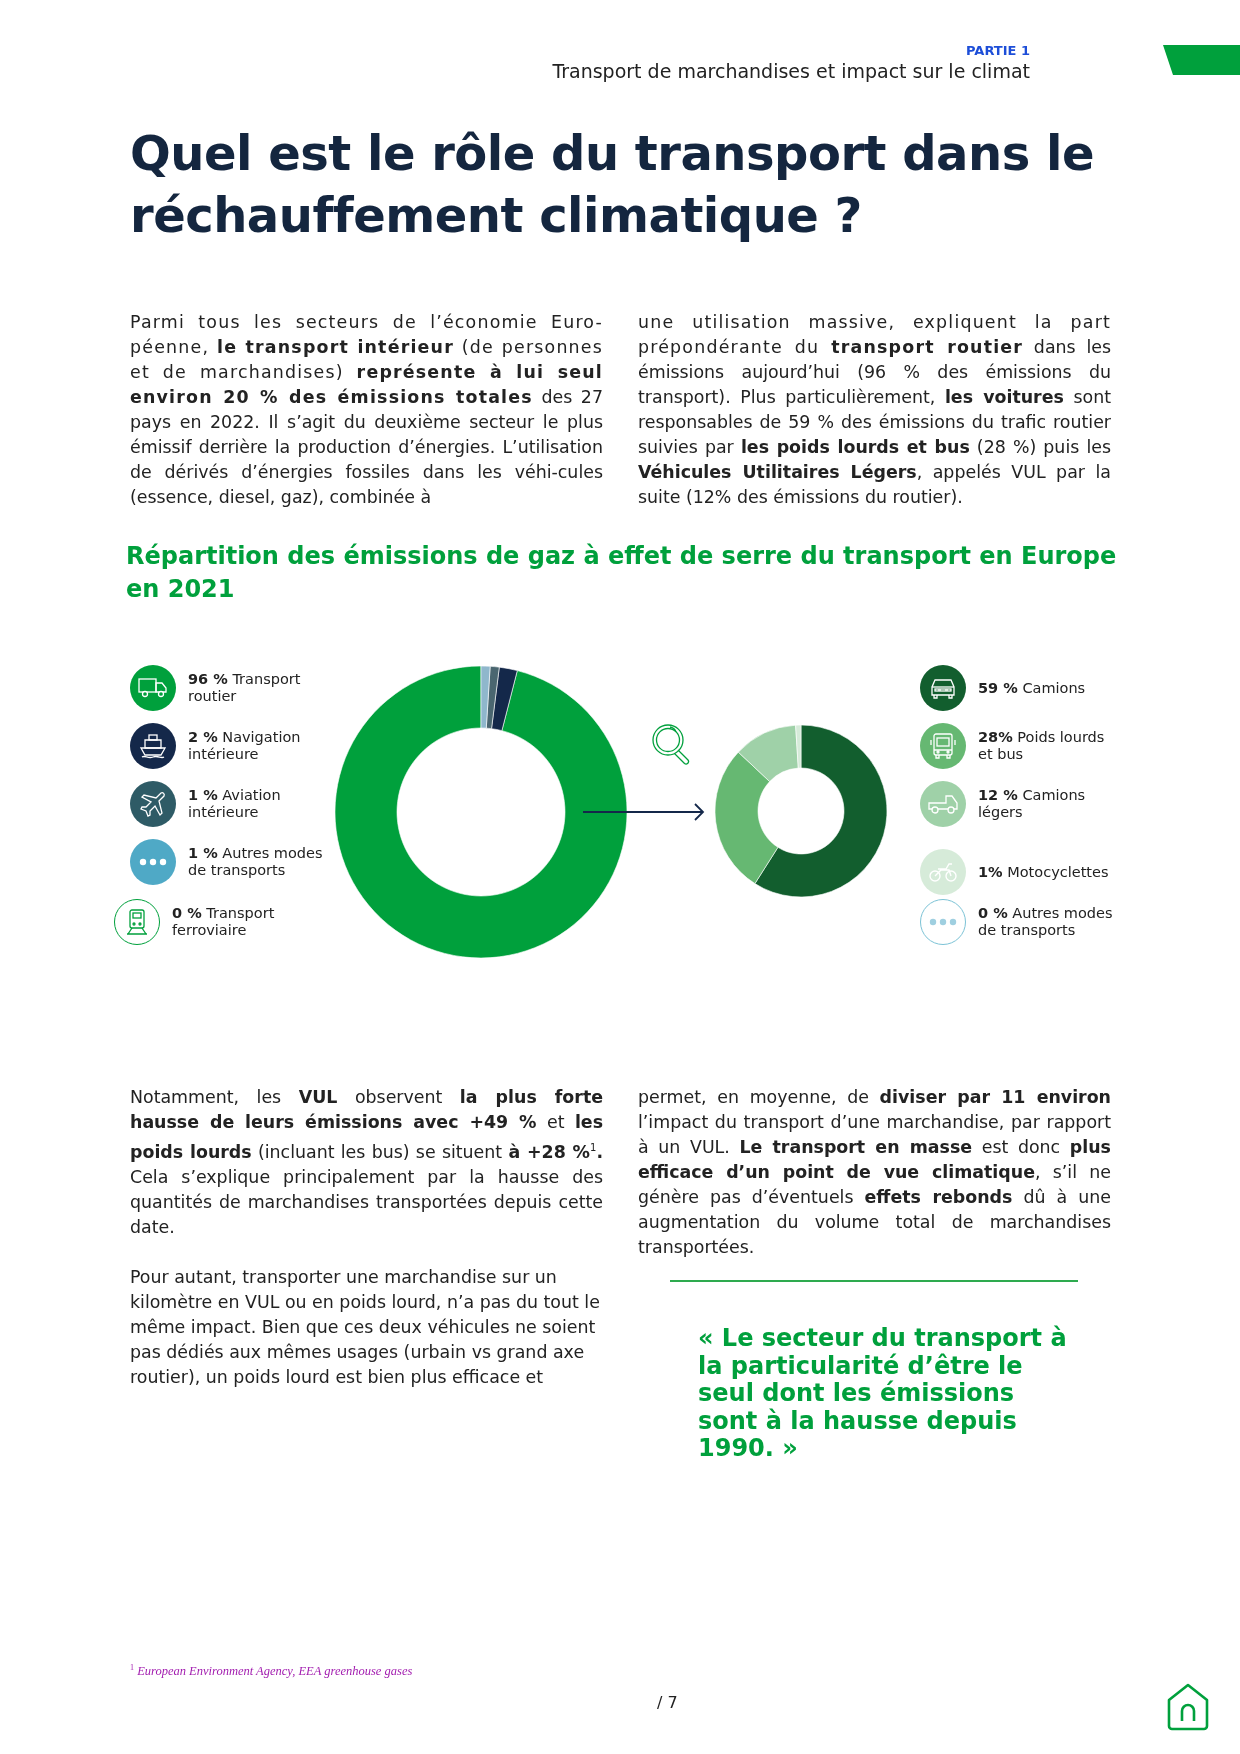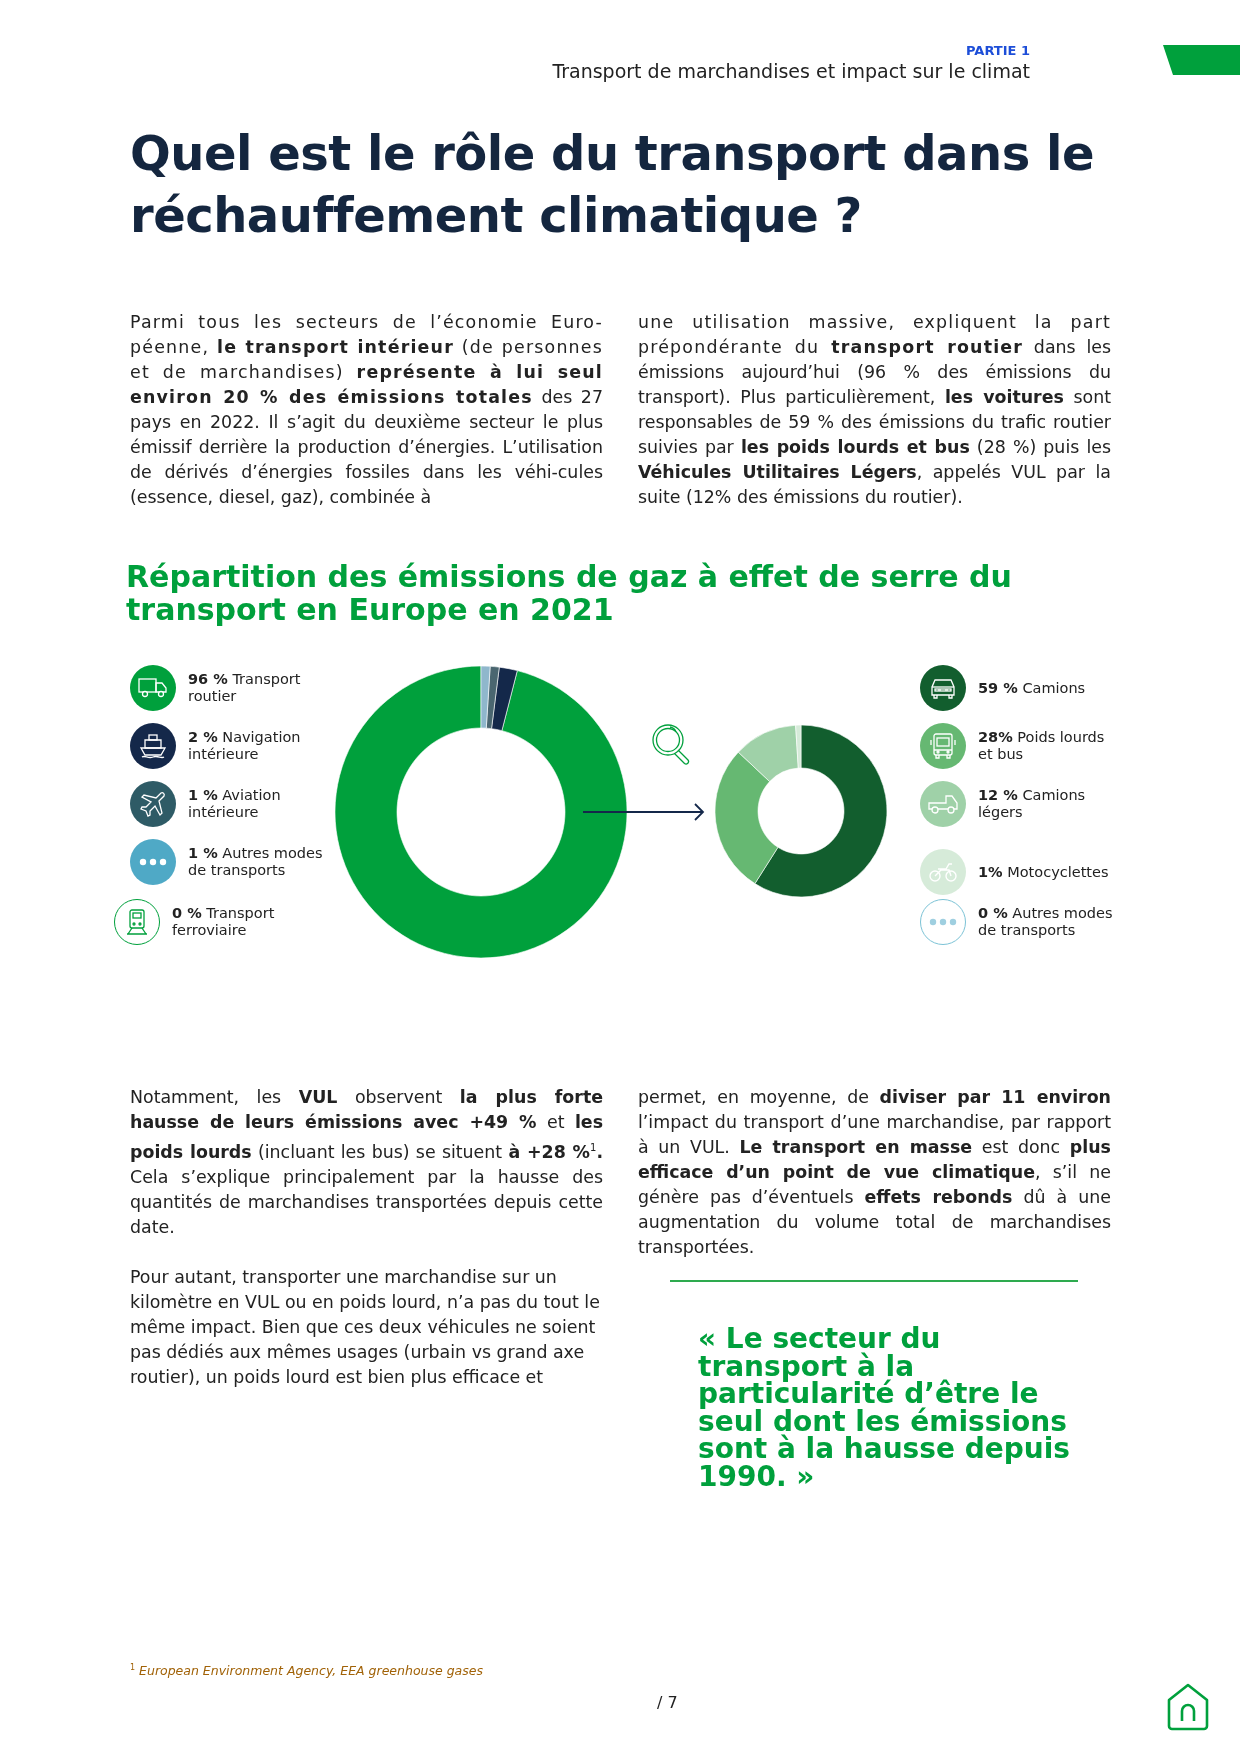--- a/index.html
+++ b/index.html
@@ -15,31 +15,31 @@
 
   .col { font-size: 17.4px; line-height: 25px; color: #222; text-align: justify; }
   .col b { font-weight: bold; }
   .col1 { left: 130px; top: 310px; width: 473px; }
   .col2 { left: 638px; top: 310px; width: 473px; }
   .col3 { left: 130px; top: 1085px; width: 473px; }
   .col4 { left: 638px; top: 1085px; width: 473px; }
   .col p { margin: 0 0 25px 0; }
   .col .loose { letter-spacing: 1.2px; }
 
-  .chart-title { left: 126px; top: 560px; width: 1000px; font-size: 30px; font-weight: bold; color: #00a03c; line-height: 33px; }
+  .chart-title { left: 126px; top: 540px; width: 1000px; font-size: 24px; font-weight: bold; color: #00a03c; line-height: 33px; }
 
   .legend-item { position: absolute; display: flex; align-items: center; }
   .legend-icon { width: 46px; height: 46px; border-radius: 50%; display: flex; align-items: center; justify-content: center; flex: none; box-sizing: border-box; }
   .legend-text { margin-left: 12px; font-size: 14.5px; line-height: 17px; color: #222; width: 140px; }
   .legend-text b { font-weight: bold; }
 
   .quote-rule { left: 670px; top: 1280px; width: 408px; height: 2px; background: #2eaa4f; }
-  .quote { left: 698px; top: 1325px; width: 380px; font-size: 28px; font-weight: bold; color: #00a03c; line-height: 27.5px; }
-
-  .footnote { left: 130px; top: 1663px; font-size: 12.5px; font-style: italic; color: #a16207; }
+  .quote { left: 698px; top: 1325px; width: 380px; font-size: 24px; font-weight: bold; color: #00a03c; line-height: 27.5px; }
+
+  .footnote { left: 130px; top: 1663px; font-size: 12.5px; font-style: italic; color: #a21caf; font-family: Liberation Serif, serif; }
   .footnote sup { font-size: 8px; font-style: normal; }
   .page-num { left: 657px; top: 1693px; font-size: 16px; color: #222; }
   .home-icon { left: 1166px; top: 1683px; width: 44px; height: 48px; }
 </style>
 </head>
 <body>
 
 <div class="abs hdr-part">PARTIE 1</div>
 <div class="abs hdr-sub">Transport de marchandises et impact sur le climat</div>
 <svg class="abs hdr-tab" viewBox="0 0 77 30">

